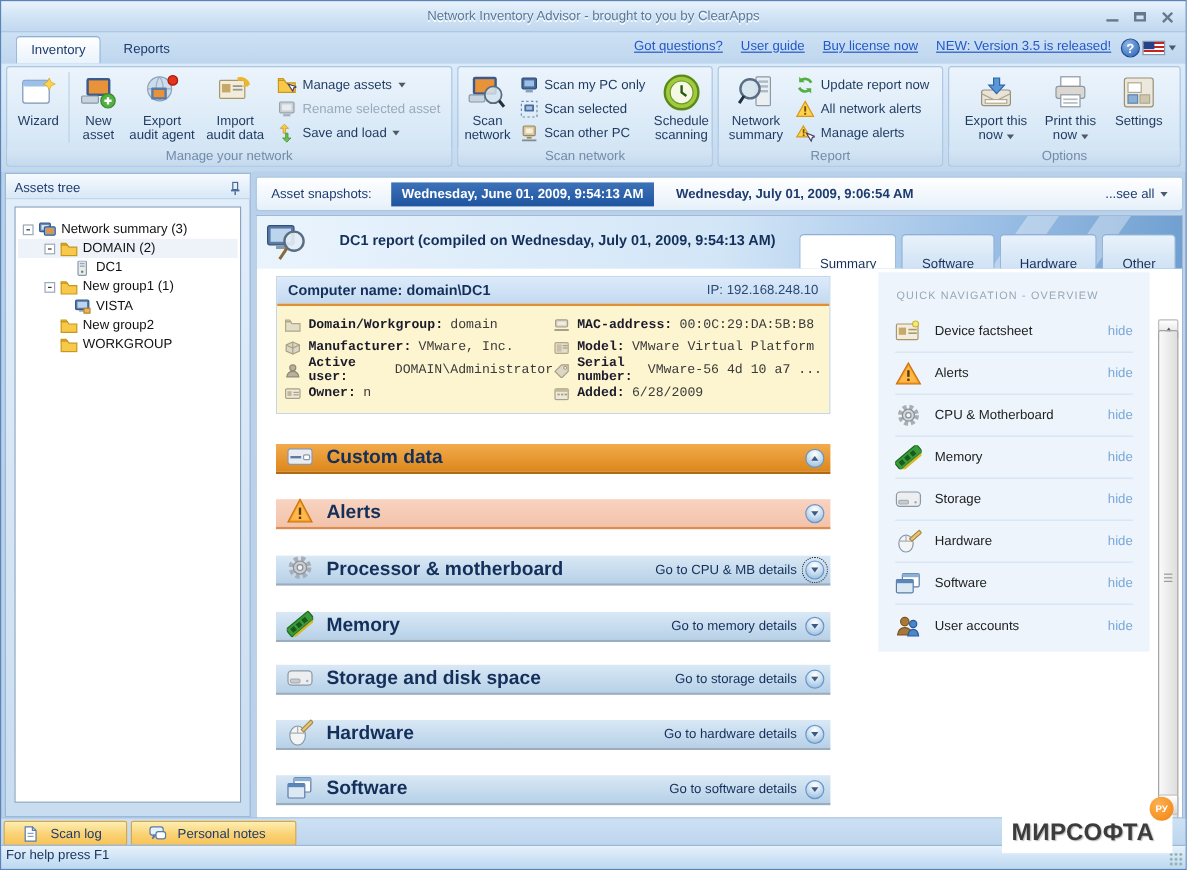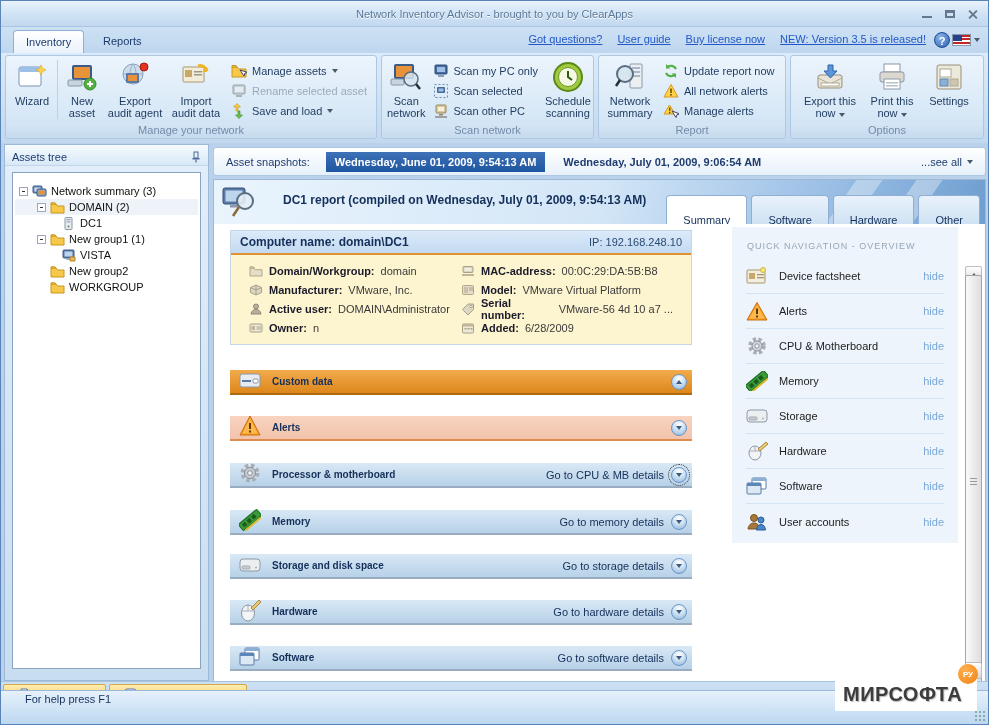--- a/index.html
+++ b/index.html
@@ -89,34 +89,34 @@
   background:linear-gradient(#e9f2fb,#cfe2f4); cursor:pointer; }
 .rtab.active { background:#fff; }
 .report-content { position:absolute; top:44px; left:0; right:0; bottom:0; background:#fff; }
 
 
 .fact-card { position:absolute; left:16px; top:6px; width:462px; border:1px solid #c4d6e8; }
 .fact-header { height:24px; background:linear-gradient(#dceafa,#c3daf1); border-bottom:2px solid #e08f33;
   display:flex; align-items:center; padding:0 9px; }
 .fact-name { font-weight:bold; color:#14305a; font-size:12px; }
 .fact-ip { margin-left:auto; color:#2a4a74; }
-.fact-body { background:#fdf5d0; display:flex; padding:8px 18px 9px; }
+.fact-body { background:#fdf5d0; display:flex; padding:8px 6px 9px;font-family:Liberation Mono, monospace; }
 .fact-col { width:50%; display:flex; flex-direction:column; gap:4px; }
 .fact-row { display:flex; align-items:center; gap:6px; height:15px; }
 .fic { width:14px; height:12px; flex:none; }
 .flabel { font-weight:bold; color:#1a1a2a; }
 .fvalue { color:#3a3a3a; white-space:nowrap; }
 
 
 .section-bar { position:absolute; left:16px; width:462px; height:25px; display:flex; align-items:center; }
 .s-blue { background:linear-gradient(#d9e8f5,#b7d1e8); border-bottom:2px solid #9aacc0; }
 .s-orange { background:linear-gradient(#f2ab4c,#dd871b); border-bottom:2px solid #b06a10; }
 .s-pink { background:linear-gradient(#f8d3c0,#f3c3ab); border-bottom:2px solid #de8b50; }
 .section-icon { position:absolute; left:9px; top:-2px; width:22px; height:24px; }
-.section-title { font-weight:bold; color:#14305a; font-size:10px; margin-left:42px; }
+.section-title { font-weight:bold; color:#14305a; font-size:16px; margin-left:42px; }
 .section-link { margin-left:auto; color:#14305a; margin-right:7px; cursor:pointer; }
 .section-link:empty { display:none; }
 .round-btn { width:16px; height:16px; border-radius:50%; flex:none; margin-right:5px; margin-left:auto;
   background:radial-gradient(circle at 50% 25%,#ffffff,#cfe2f2 45%,#8db4da); border:1px solid #6a96c8;
   display:flex; align-items:center; justify-content:center; cursor:pointer; }
 .round-btn.inline { margin-left:0; }
 .tri-dn { width:0; height:0; border-left:3px solid transparent; border-right:3px solid transparent; border-top:4px solid #3a5a80; }
 .tri-up { width:0; height:0; border-left:3px solid transparent; border-right:3px solid transparent; border-bottom:4px solid #3a5a80; }
 .focus-dotted { outline:1px dotted #333; outline-offset:2px; }
 
@@ -143,22 +143,22 @@
 
 
 .bottom-row { position:absolute; left:0; right:0; bottom:18px; height:25px;
   background:linear-gradient(#cde1f4,#bcd4ec); border-top:1px solid #a8c4e0; }
 .bottom-btn { position:absolute; top:2px; height:21px; display:flex; align-items:center; gap:9px;
   background:linear-gradient(#fdeeb2,#fad172 55%,#f7c35a); border:1px solid #d8a848; border-radius:2px;
   color:#1e3c6e; padding:0 14px; cursor:pointer; }
 .btn-scanlog { left:2px; width:103px; }
 .btn-notes { left:108px; width:138px; }
 .bic { width:15px; height:14px; flex:none; }
-.status-bar { position:absolute; left:0; right:0; bottom:0; height:34px;
-  background:linear-gradient(#e6f1fc,#bcd8f0); border-top:1px solid #9ab8d8; color:#16325c; padding:2px 24px; }
+.status-bar { position:absolute; left:0; right:0; bottom:0; height:20px;
+  background:linear-gradient(#e6f1fc,#bcd8f0); border-top:1px solid #9ab8d8; color:#16325c; padding:2px 4px; }
 .grip { position:absolute; right:2px; bottom:2px; width:12px; height:12px;
   background:radial-gradient(circle at 2px 2px,#8aa 1px,transparent 1.2px); background-size:4px 4px; }
 
 
 .watermark { position:absolute; right:11px; bottom:13px; width:142px; height:44px; background:#fff; }
 .wm-text { position:absolute; left:8px; bottom:5px; font-size:20px; font-weight:bold; color:#3c3c3c;
   letter-spacing:.5px; text-shadow:1px 1px 1px #bbb; }
 .wm-badge { position:absolute; right:-1px; top:-3px; width:20px; height:20px; border-radius:50%;
   background:radial-gradient(circle at 35% 30%,#ffb050,#ef8310); color:#fff; font-size:8px; font-weight:bold;
   display:flex; align-items:center; justify-content:center; }

